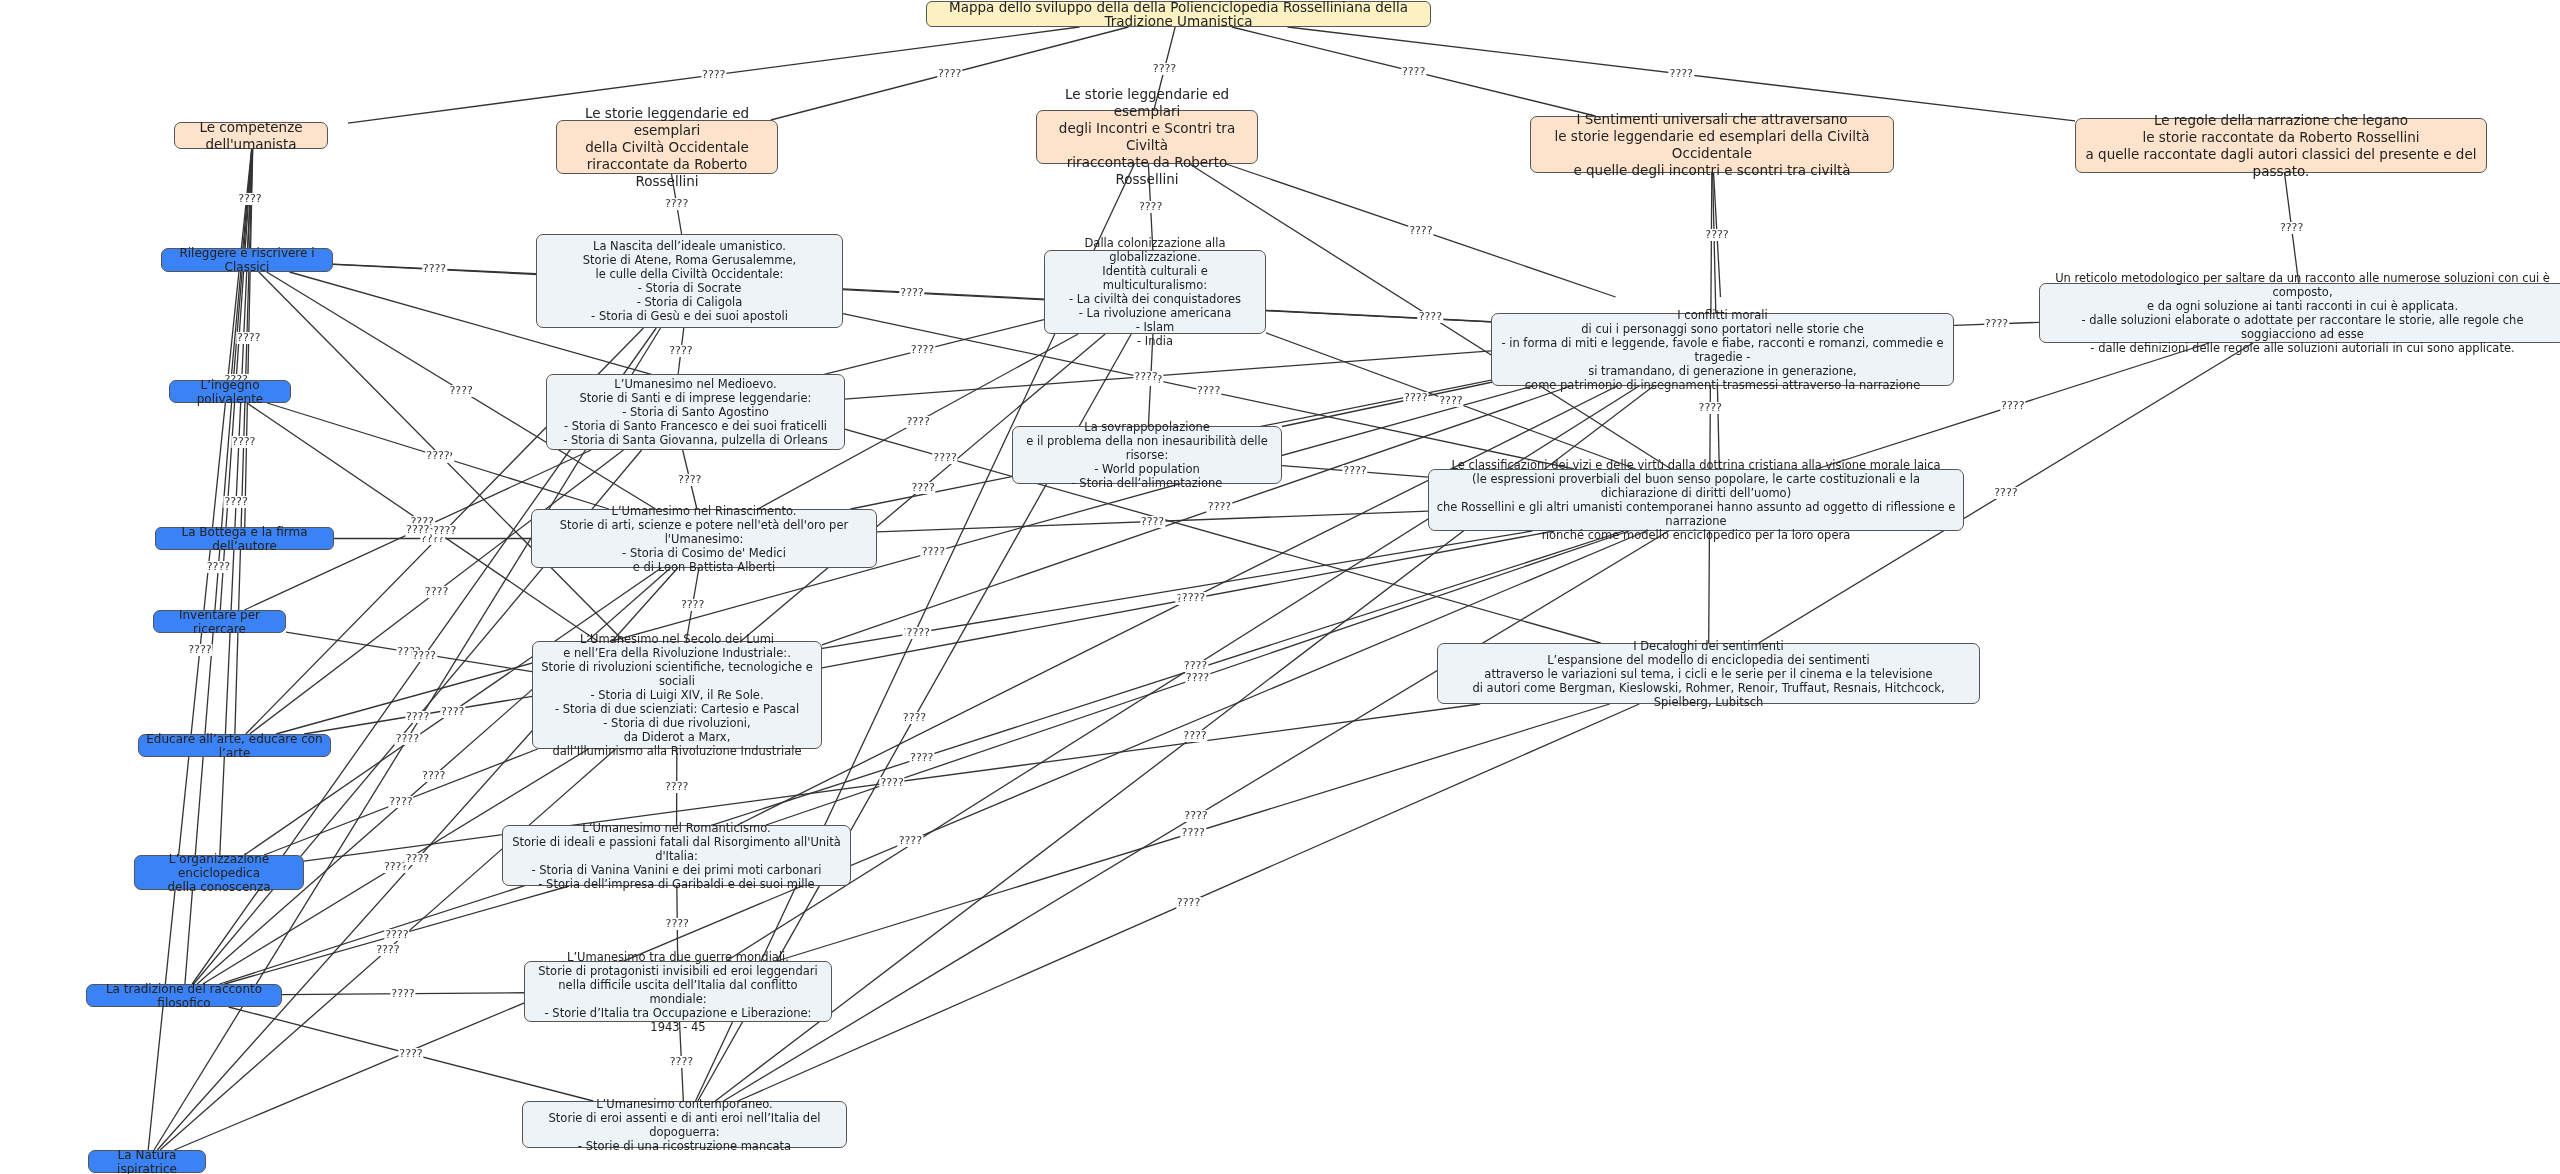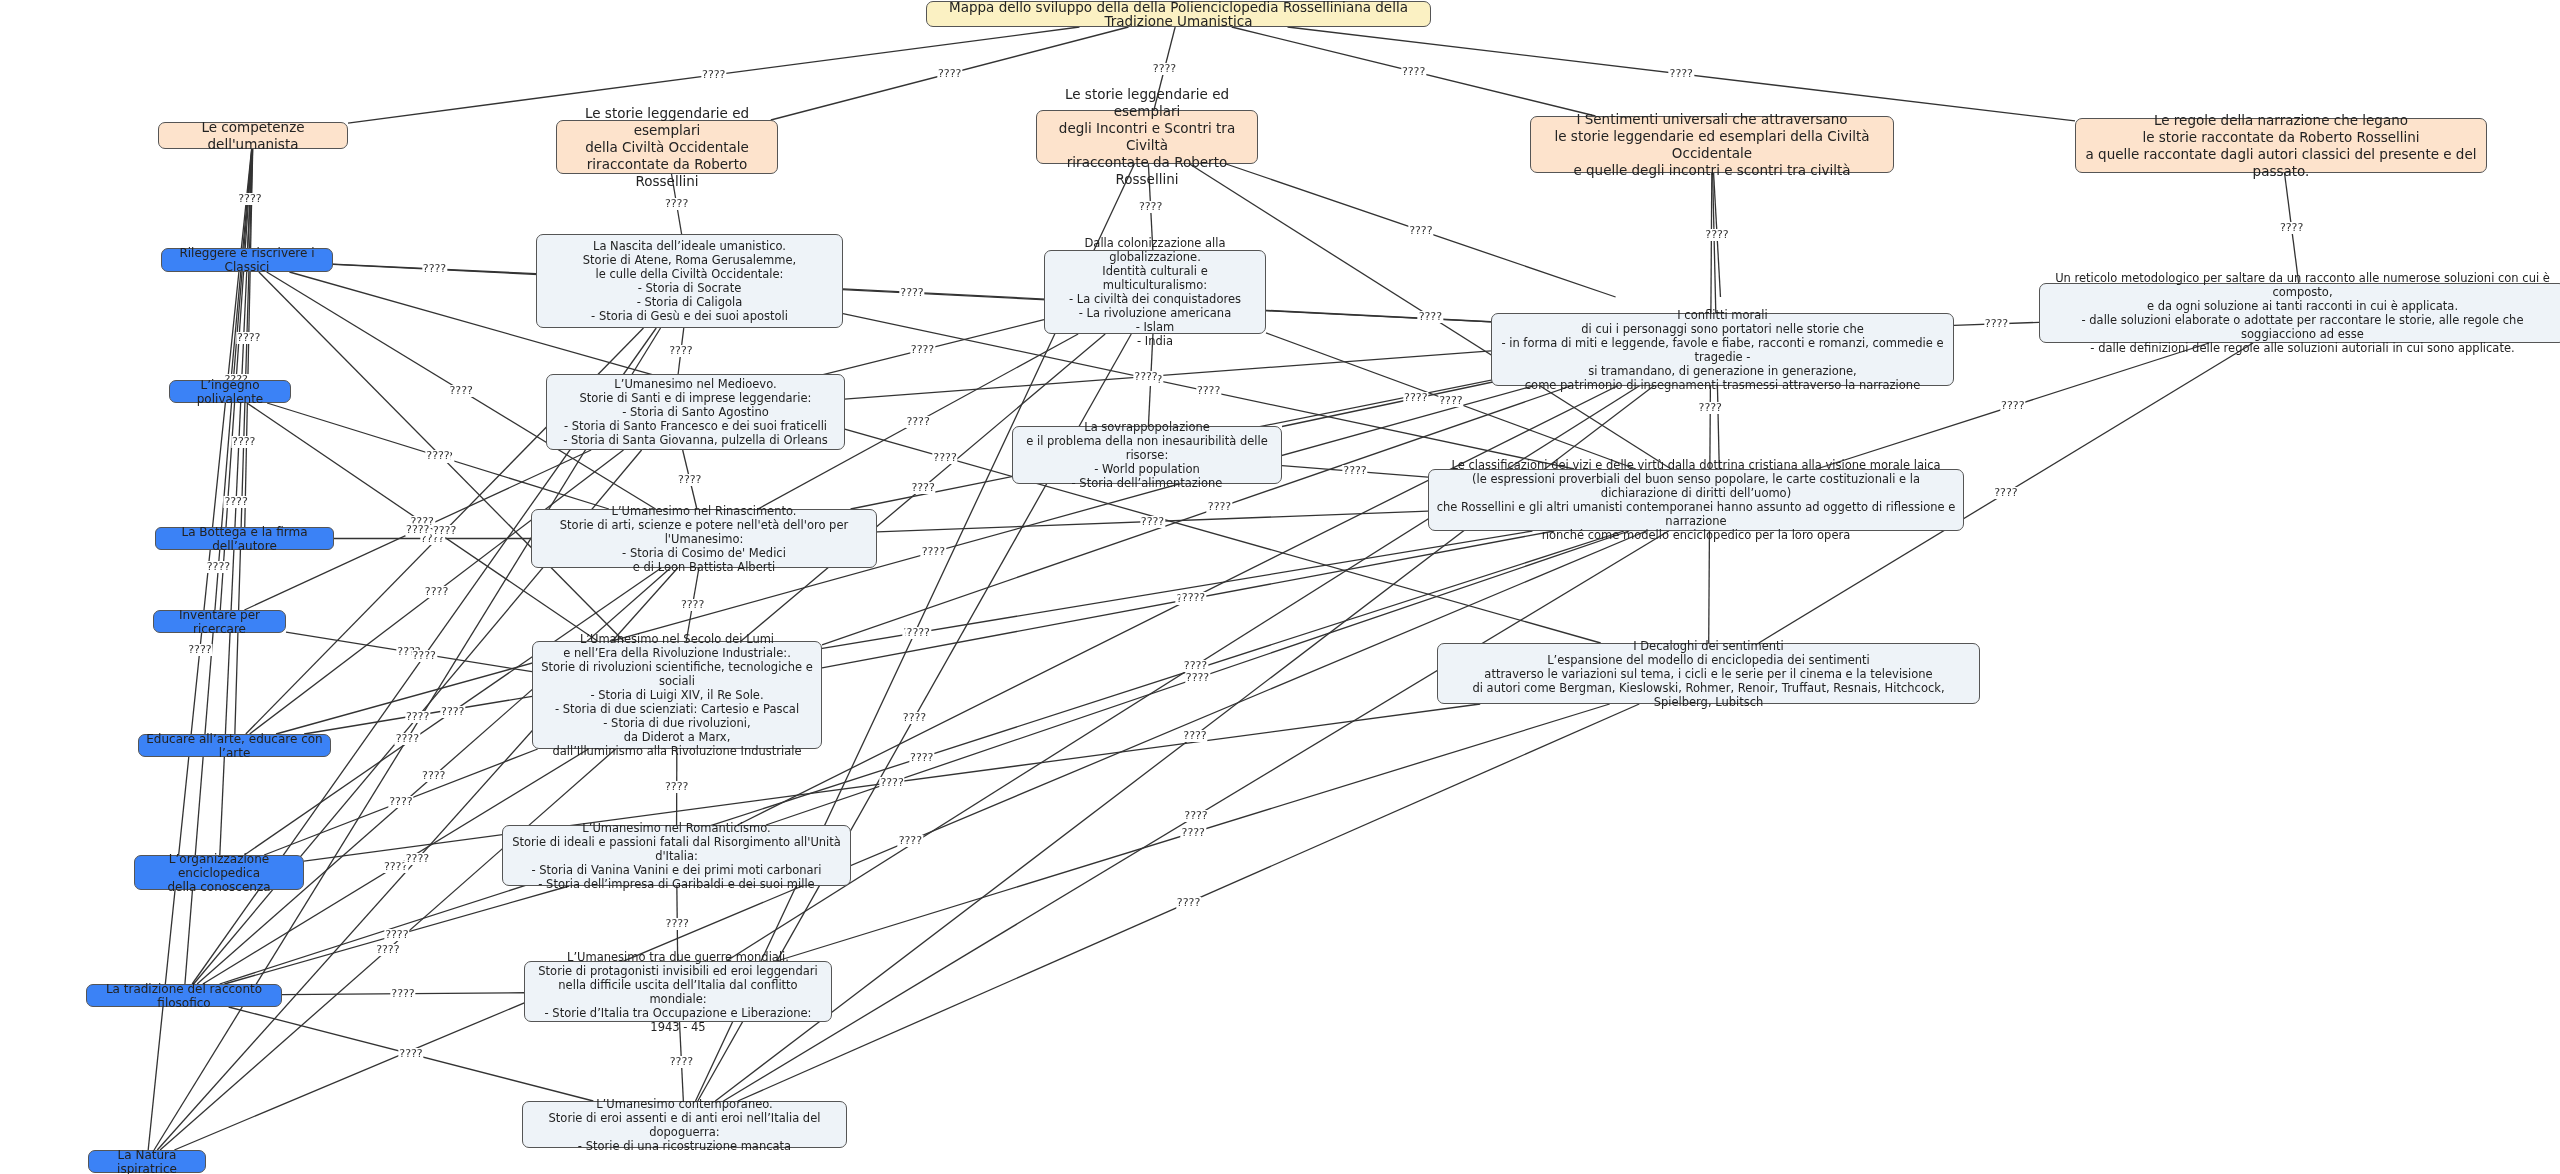--- a/index.html
+++ b/index.html
@@ -182,23 +182,23 @@
     <span class="lbl" style="left: 1196.03px; top: 816px;">????</span>
     <span class="lbl" style="left: 1188.55px; top: 902.5px;">????</span>
     <span class="lbl" style="left: 914.522px; top: 717.5px;">????</span>
     <span class="lbl" style="left: 1450.9px; top: 400.932px;">????</span>
     <span class="lbl" style="left: 1415.81px; top: 398.249px;">????</span>
     <span class="lbl" style="left: 1355px; top: 471.335px;">????</span>
     <span class="lbl" style="left: 1715.97px; top: 321px;">????</span>
     <span class="lbl" style="left: 1710.26px; top: 408px;">????</span>
   </div>
 
-<div class="node root" style="left:926px;top:1px;width:505px;height:26px;">Mappa dello sviluppo della della Polienciclopedia Rosselliniana della Tradizione Umanistica</div>
-
-<div class="node cat" style="left:158px;top:122px;width:190px;height:27px;">Le competenze dell'umanista</div>
+<div class="node root" style="left:926px;top:1px;width:505px;height:26px;border-radius:6px;">Mappa dello sviluppo della della Polienciclopedia Rosselliniana della Tradizione Umanistica</div>
+
+<div class="node cat" style="left:174px;top:122px;width:154px;height:27px;">Le competenze dell'umanista</div>
 <div class="node cat" style="left:556px;top:120px;width:222px;height:54px;">Le storie leggendarie ed esemplari
 della Civiltà Occidentale
 riraccontate da Roberto Rossellini</div>
 <div class="node cat" style="left:1036px;top:110px;width:222px;height:54px;">Le storie leggendarie ed esemplari
 degli Incontri e Scontri tra Civiltà
 riraccontate da Roberto Rossellini</div>
 <div class="node cat" style="left:1530px;top:116px;width:364px;height:57px;">I Sentimenti universali che attraversano
 le storie leggendarie ed esemplari della Civiltà Occidentale
 e quelle degli incontri e scontri tra civiltà</div>
 <div class="node cat" style="left:2075px;top:118px;width:412px;height:55px;">Le regole della narrazione che legano

